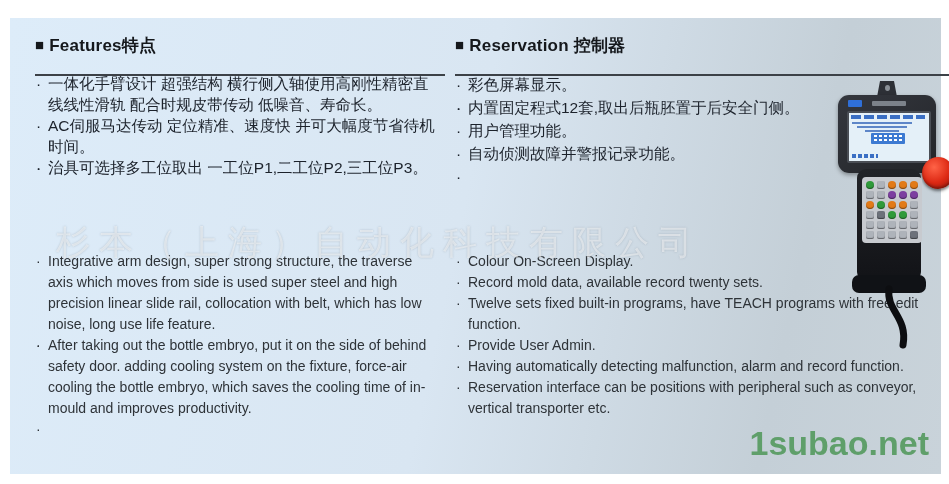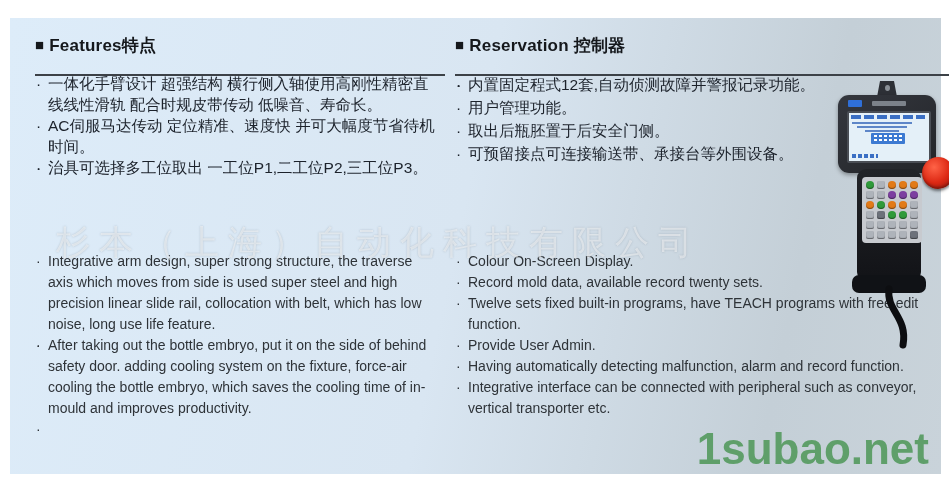--- a/index.html
+++ b/index.html
@@ -34,21 +34,21 @@
   
   .wm-company {
     position:absolute; left:46px; top:202px; width:880px;
     font-size:34px; letter-spacing:9px; white-space:nowrap;
     color:rgba(255,255,255,0.52);
     text-shadow:0 0 2px rgba(125,138,150,0.45);
     pointer-events:none; z-index:5;
   }
   .wm-site {
     position:absolute; right:12px; top:406px;
-    font-size:44px; font-weight:600; letter-spacing:0px;
+    font-size:34px; font-weight:600; letter-spacing:0px;
     z-index:6;
   }
   
   .pendant { position:absolute; left:820px; top:57px; width:122px; height:230px; z-index:4; }
   .p-tab {
     position:absolute; left:47px; top:6px; width:20px; height:16px;
     background:#2d3036; clip-path:polygon(15% 0,85% 0,100% 100%,0 100%);
   }
   .p-tab-hole { position:absolute; left:55px; top:10px; width:5px; height:6px; background:#8a9097; border-radius:50%; }
   .p-head {
@@ -128,44 +128,44 @@
       <li>
         <span class="dot">·</span>
         <span>治具可选择多工位取出 一工位P1,二工位P2,三工位P3。</span>
       </li>
     </ul>
 
   <ul class="blist zh zh-right">
 
       <li>
         <span class="dot">·</span>
-      </li>
-
-      <li>
-        <span class="dot">·</span>
-      </li>
-
-      <li>
-        <span class="dot">·</span>
-        <span>内置固定程式12套,自动侦测故障并警报记录功能。</span>
+        <span>彩色屏幕显示。</span>
+      </li>
+
+      <li>
+        <span class="dot">·</span>
+      </li>
+
+      <li>
+        <span class="dot">·</span>
+        <span>内置固定程式12套,取出后瓶胚置于后安全门侧。</span>
       </li>
 
       <li>
         <span class="dot">·</span>
         <span>用户管理功能。</span>
       </li>
 
       <li>
         <span class="dot">·</span>
-        <span>取出后瓶胚置于后安全门侧。</span>
-      </li>
-
-      <li>
-        <span class="dot">·</span>
-        <span>可预留接点可连接输送带、承接台等外围设备。</span>
+        <span>自动侦测故障并警报记录功能。</span>
+      </li>
+
+      <li>
+        <span class="dot">·</span>
       </li>
     </ul>
 
   <ul class="blist en en-left">
 
       <li>
         <span class="dot">·</span>
         <span>Integrative arm design, super strong structure, the traverse axis which moves from side is used super steel and high precision linear slide rail, collocation with belt, which has low noise, long use life feature.</span>
       </li>
 
@@ -205,21 +205,21 @@
         <span>Provide User Admin.</span>
       </li>
 
       <li>
         <span class="dot">·</span>
         <span>Having automatically detecting malfunction, alarm and  record function.</span>
       </li>
 
       <li>
         <span class="dot">·</span>
-        <span>Integrative interface can be connected with peripheral such as conveyor, vertical transporter etc.</span>
+        <span>Reservation interface can be positions with peripheral such as conveyor, vertical transporter etc.</span>
       </li>
     </ul>
 
   <div class="pendant">
     <div class="p-tab"></div>
     <div class="p-tab-hole"></div>
     <div class="p-head">
       <div class="p-sticker"></div>
       <div class="p-headbar"></div>
       <div class="p-screen">

